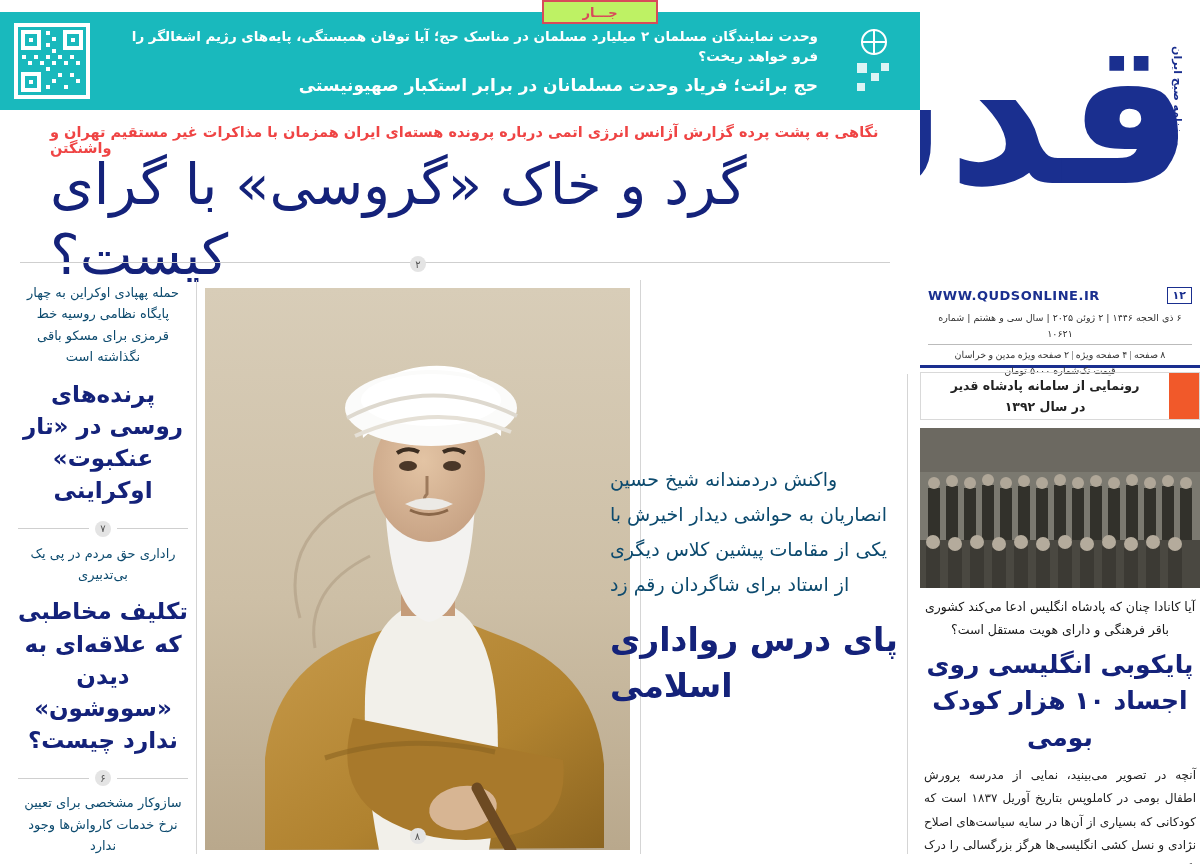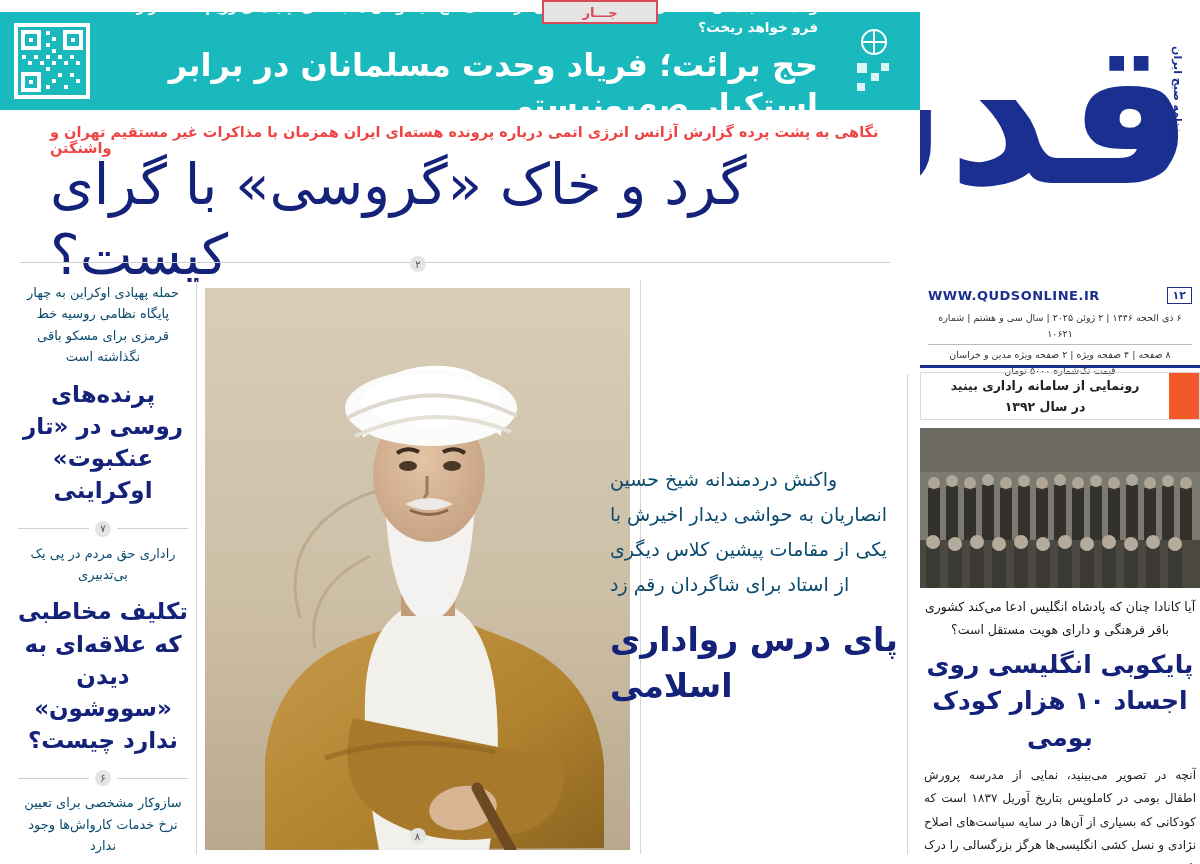--- a/index.html
+++ b/index.html
@@ -15,21 +15,21 @@
     background: #fff;
   }
 
   
   .top-tag {
     position: absolute;
     top: 0; left: 50%;
     transform: translateX(-50%);
     width: 116px; height: 24px;
     border: 2px solid #d84b5a;
-    background: #e5e5e5;
+    background: #bef264;
     display: flex; align-items: center; justify-content: center;
     color: #d84b5a;
     font-size: 13px; font-weight: bold;
     z-index: 12;
     letter-spacing: 2px;
   }
 
   
   .teal-banner {
     position: absolute;
@@ -76,21 +76,21 @@
     padding: 6px 10px 6px 4px;
     text-align: right;
     direction: rtl;
   }
   .teal-kicker {
     font-size: 13.5px; line-height: 1.5;
     font-weight: bold;
     margin-bottom: 8px;
   }
   .teal-head {
-    font-size: 32px; font-weight: bold;
+    font-size: 17px; font-weight: bold;
     line-height: 1.25;
     letter-spacing: -0.5px;
   }
   .qr-box {
     width: 76px; height: 76px;
     margin: 0 12px 0 14px;
     background: #fff;
     padding: 4px;
     flex: 0 0 auto;
   }
@@ -155,21 +155,21 @@
     position: absolute;
     top: 296px; right: 0;
     width: 100%;
     padding: 2px 8px;
     text-align: center;
     direction: rtl;
     font-size: 9.5px;
     color: #333;
     line-height: 1.7;
   }
-  .masthead-meta .line { border-top: 1px solid #bbb; margin-top: 2px; padding-top: 2px;}
+  .masthead-meta .line { border-top: 1px solid #bbb; margin-top: 2px; padding-top: 2px; font-family: Liberation Serif, serif;}
   .orange-strip {
     position: absolute;
     top: 372px; right: 0;
     width: 280px; height: 48px;
     border: 1px solid #d9d9d9;
     display: flex;
     align-items: center;
     direction: rtl;
   }
   .orange-sq {
@@ -418,21 +418,21 @@
     <div class="masthead-meta">
       <div>۶ ذی الحجه ۱۴۴۶  |  ۲ ژوئن ۲۰۲۵  |  سال سی و هشتم  |  شماره ۱۰۶۲۱</div>
       <div class="line">۸ صفحه   |   ۴ صفحه ویژه   |   ۲ صفحه ویژه مدین و خراسان</div>
       <div>قیمت تک‌شماره ۵۰۰۰ تومان</div>
     </div>
   </div>
 
   <div class="orange-strip">
     <div class="orange-sq"></div>
     <div class="orange-text">
-      <div>رونمایی از سامانه راداری بینید</div>
+      <div>رونمایی از سامانه پادشاه قدیر</div>
       <div>در سال ۱۳۹۲</div>
     </div>
   </div>
 
   <div class="lead-kicker">نگاهی به پشت پرده گزارش آژانس انرژی اتمی درباره پرونده هسته‌ای ایران همزمان با مذاکرات غیر مستقیم تهران و واشنگتن</div>
   <div class="lead-head">گرد و خاک «گروسی» با گرای کیست؟</div>
   <div class="lead-divider"></div>
   <div class="pagenum">۲</div>
 
   <div class="vrule" style="top:280px; bottom:10px; left:196px;"></div>

